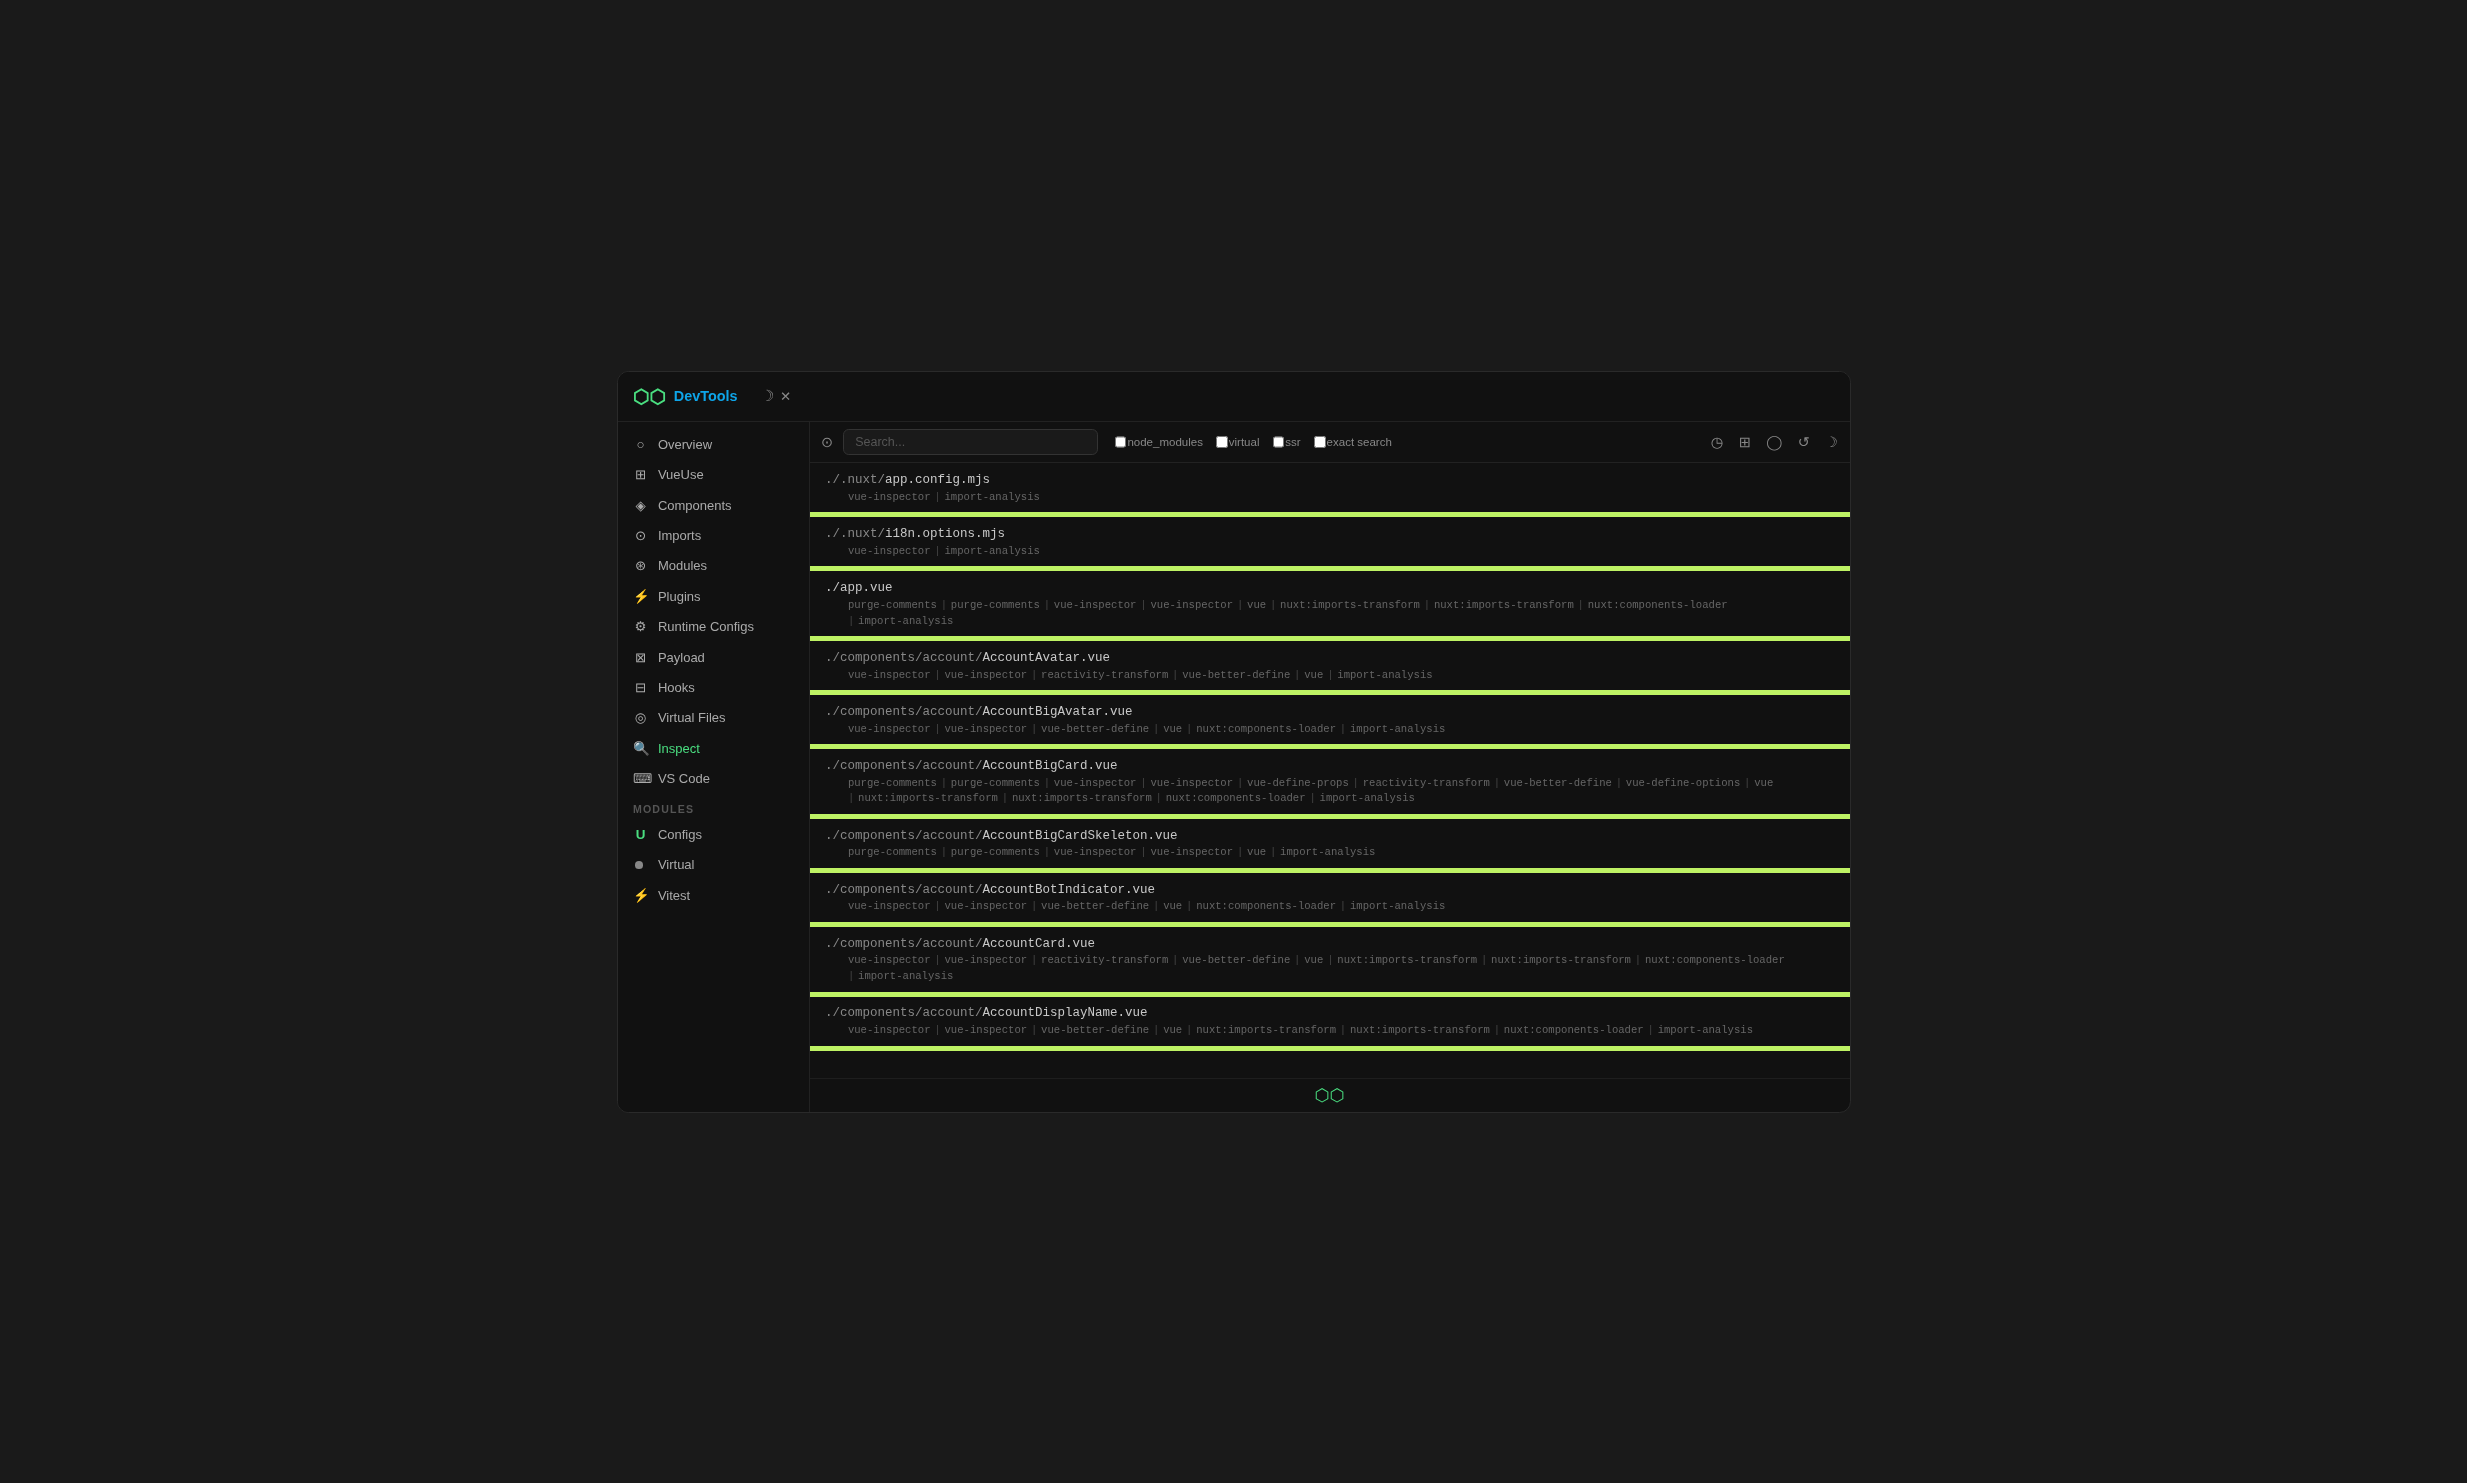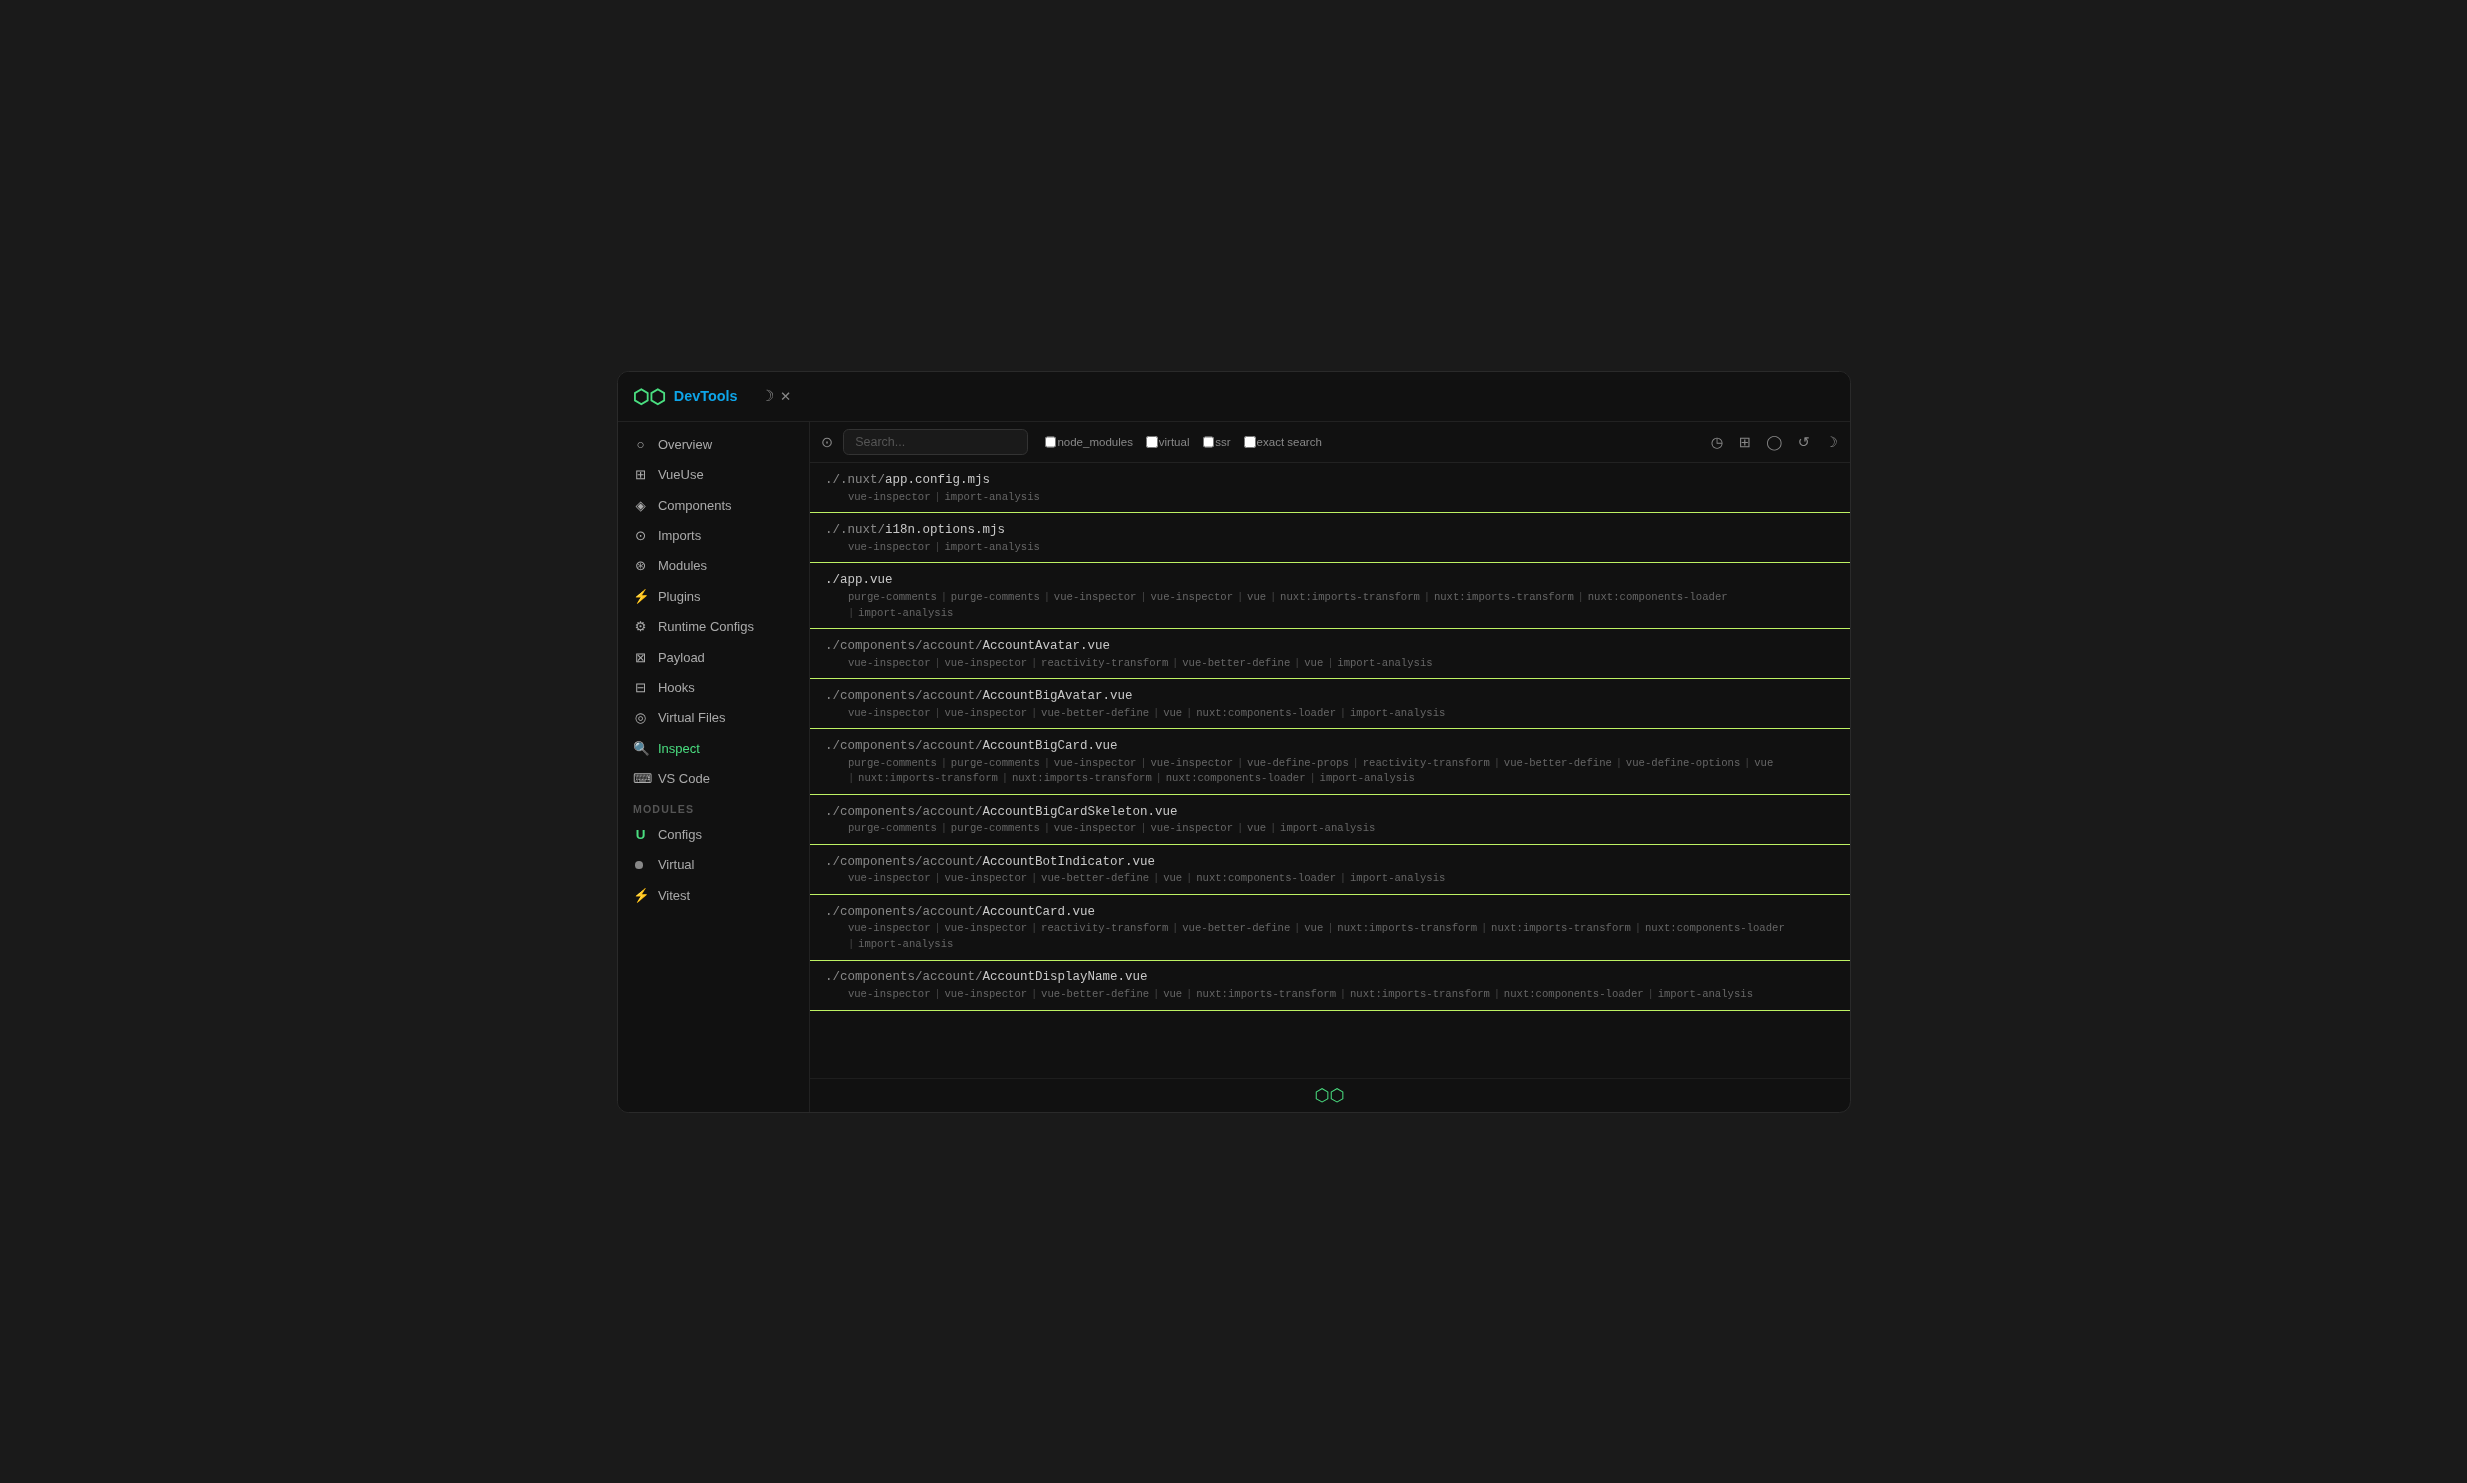--- a/index.html
+++ b/index.html
@@ -109,21 +109,21 @@
       font-size: 14.4px;
       cursor: pointer;
     }
     .search-input {
       background: #1a1a1a;
       border: 1px solid #333;
       border-radius: 5.8px;
       color: #ccc;
       font-size: 12.5px;
       padding: 4.8px 11.5px;
-      width: 185px;
+      width: 255px;
       outline: none;
     }
     .search-input::placeholder { color: #555; }
     .filter-group {
       display: flex;
       align-items: center;
       gap: 13.4px;
       margin-left: 7.7px;
     }
     .filter-item {
@@ -152,21 +152,21 @@
     }
     .file-list {
       flex: 1;
       overflow-y: auto;
       padding: 0;
     }
     .file-list::-webkit-scrollbar { width: 5.8px; }
     .file-list::-webkit-scrollbar-track { background: #111; }
     .file-list::-webkit-scrollbar-thumb { background: #333; border-radius: 2.9px; }
     .file-entry {
-      border-bottom: 1px solid #bef264;
+      border-bottom: 5px solid #bef264;
       padding: 9.6px 15.4px;
       cursor: pointer;
     }
     .file-name {
       font-size: 12.5px;
       color: #c8c8c8;
       font-family: 'Courier New', monospace;
       margin-bottom: 3.8px;
     }
     .file-name .path-prefix { color: #888; }

